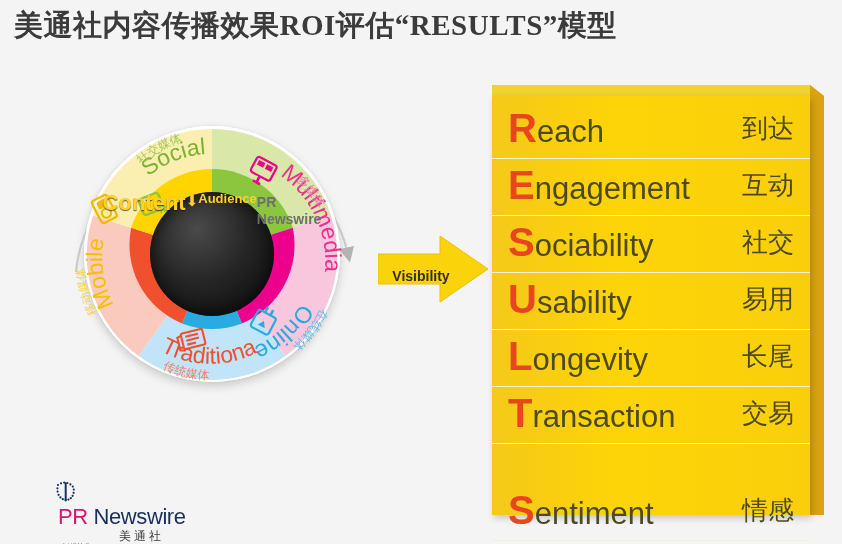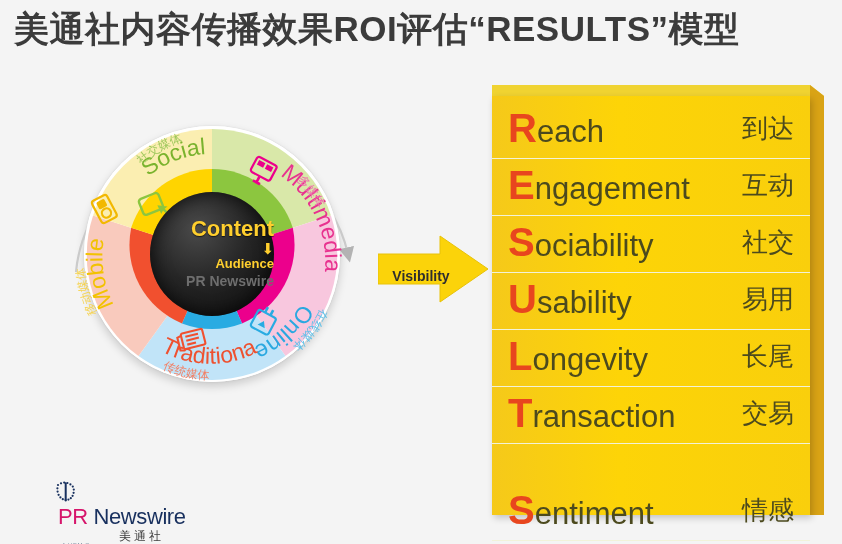--- a/index.html
+++ b/index.html
@@ -13,25 +13,26 @@
     font-family: "Liberation Sans", "DejaVu Sans", sans-serif;
     overflow: hidden;
     position: relative;
   }
 
   
   #slide-title {
     position: absolute;
     left: 14px;
     top: 6px;
-    font-size: 35px;
+    font-size: 29px;
     font-weight: bold;
     color: #3b3b3b;
     letter-spacing: 0.5px;
     white-space: nowrap;
+    font-family: Liberation Serif, serif;
   }
 
   
   #wheel-figure {
     position: absolute;
     left: 62px;
     top: 104px;
     width: 300px;
     height: 300px;
   }
@@ -53,22 +54,22 @@
     left: 0; top: 0;
     width: 300px; height: 300px;
   }
   #wheel-core {
     position: absolute;
     left: 88px; top: 88px;
     width: 124px; height: 124px;
     border-radius: 50%;
     background: radial-gradient(circle at 38% 30%, #4a4a4a 0%, #262626 45%, #080808 100%);
     display: flex;
-    flex-direction: column;
-    align-items: flex-end;
+    flex-direction: row;
+    align-items: flex-start;
     justify-content: center;
     box-shadow: inset 0 0 18px rgba(0,0,0,0.7);
   }
   #core-content-label {
     color: #ffcf2e;
     font-size: 22px;
     font-weight: bold;
     line-height: 1;
     text-shadow: 0 1px 1px rgba(0,0,0,0.6);
   }

